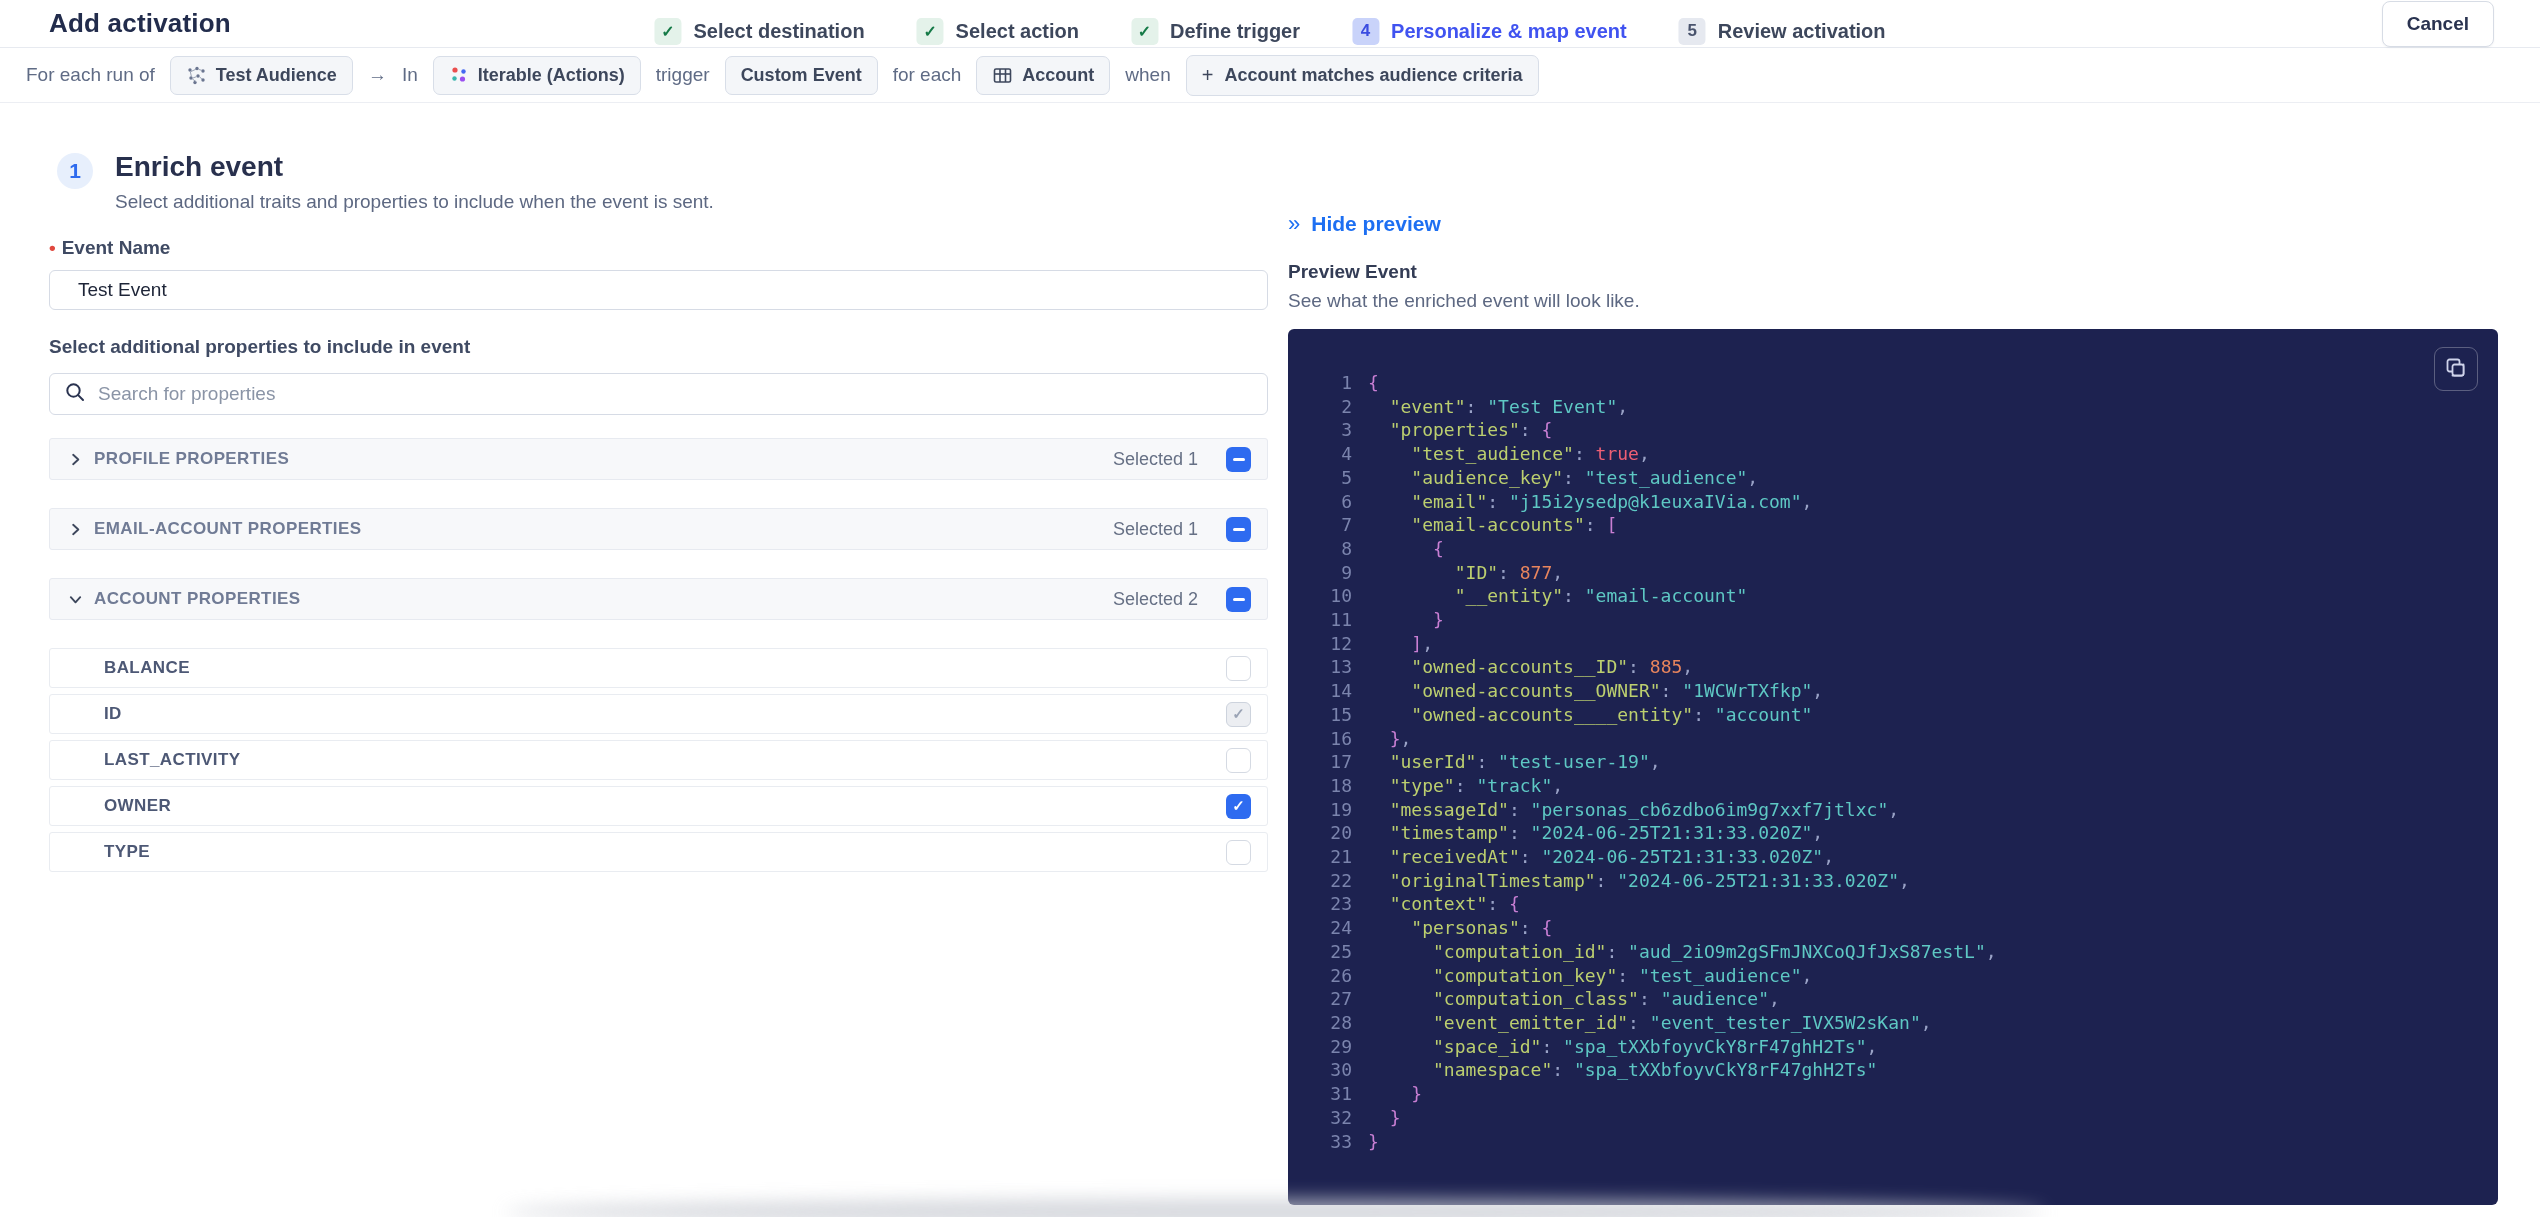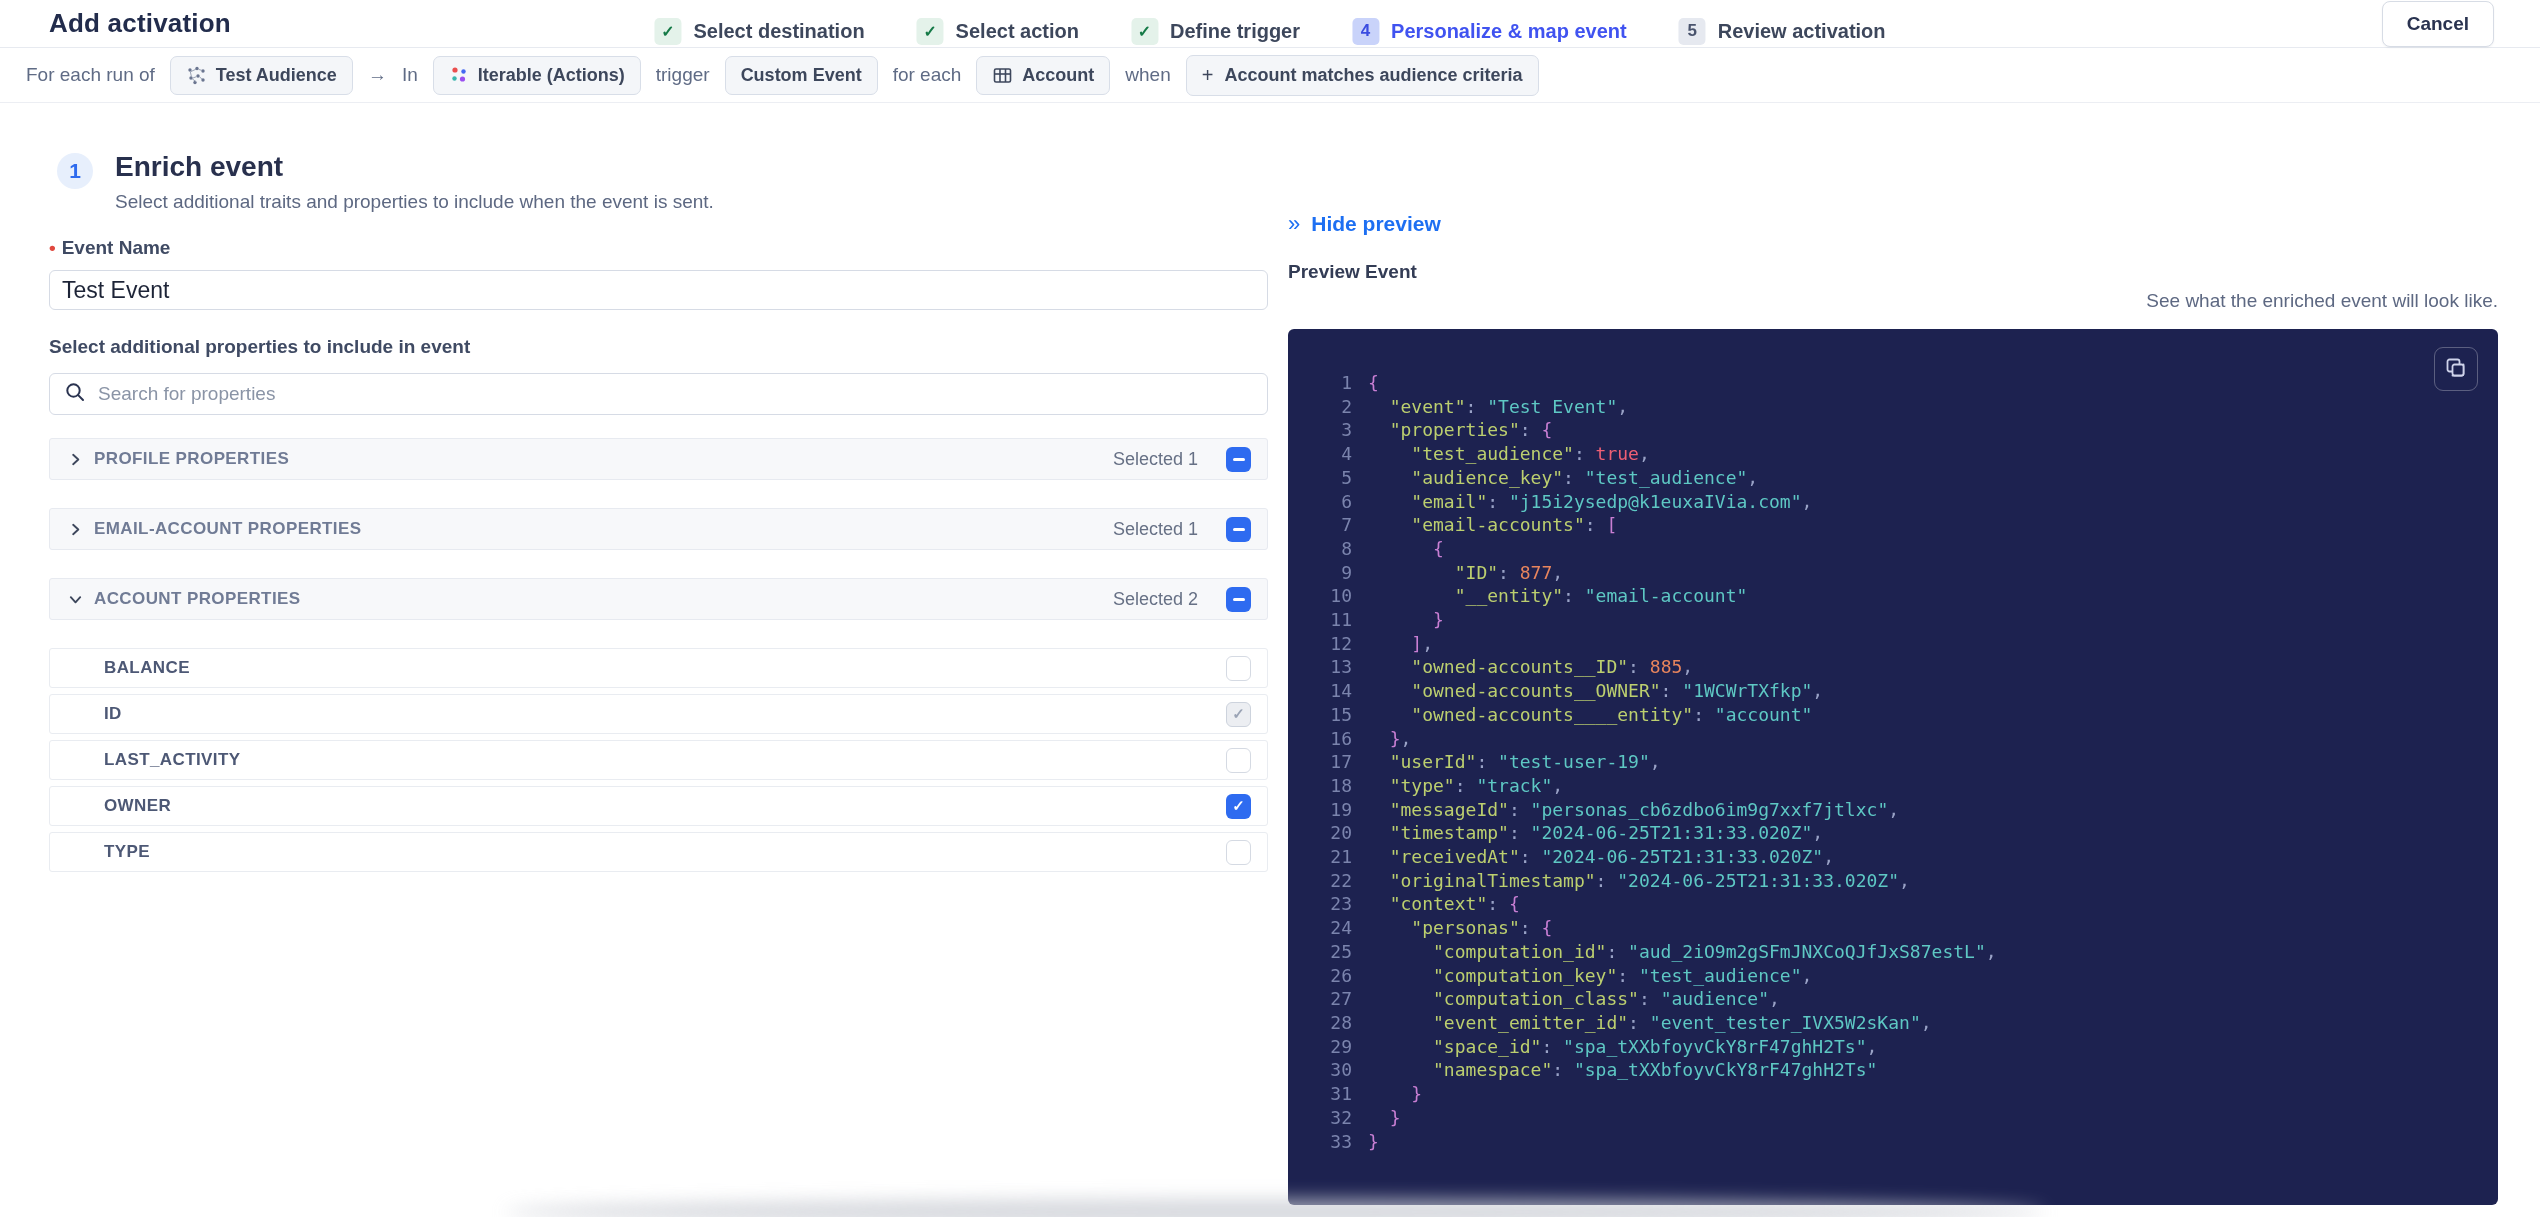--- a/index.html
+++ b/index.html
@@ -43,21 +43,21 @@
   .step-circle { width:36px; height:36px; border-radius:50%; background:#e7effc; color:#2e6bee;
     font-size:21px; font-weight:700; display:flex; align-items:center; justify-content:center;
     margin:2px 22px 0 8px; flex:none; }
   .enrich-title { font-size:28px; font-weight:700; color:#28304d; }
   .enrich-sub { font-size:19px; color:#5d6882; margin-top:8px; }
 
   .field-label { margin-top:24px; font-size:19px; font-weight:700; color:#3f4a63;
     display:flex; align-items:center; gap:6px; }
   .req-dot { color:#e0483e; font-size:19px; }
   .text-input { margin-top:11px; width:100%; height:40px; border:1px solid #d6dbe5;
-    border-radius:6px; font-size:23px; color:#1d2437; padding:0 12px;
+    border-radius:6px; font-size:19px; color:#1d2437; padding:0 28px;
     font-family:inherit; outline:none; background:#fff; }
 
   .props-label { margin-top:26px; font-size:19px; font-weight:700; color:#3f4a63; }
   .search-box { margin-top:15px; height:42px; border:1px solid #d6dbe5; border-radius:6px;
     display:flex; align-items:center; padding:0 14px; gap:12px; background:#fff; }
   .search-box input { border:none; outline:none; flex:1; font-size:19px; color:#3b82f6;
     font-family:inherit; background:transparent; }
   .search-box input::placeholder { color:#8a94a6; }
 
   .groups { margin-top:23px; }
@@ -79,21 +79,21 @@
   .cbx.checked { background:#2e6bf0; color:#fff; }
   .cbx.checked-disabled { background:#eceef2; border:1px solid #cdd3dd; color:#9aa3b5; }
   .cbx.indeterminate { background:#2e6bf0; }
   .cbx.indeterminate::after { content:""; width:12px; height:3px; background:#fff; border-radius:2px; }
 
   
   .hide-preview { margin-top:108px; display:inline-flex; align-items:center; gap:11px;
     color:#1d6ff2; font-size:21px; font-weight:700; cursor:pointer; }
   .hide-preview .chevs { font-size:22px; font-weight:400; }
   .preview-title { margin-top:24px; font-size:19px; font-weight:700; color:#333c55; }
-  .preview-sub { margin-top:7px; font-size:19px; color:#5d6882;text-align:right; }
+  .preview-sub { margin-top:7px; font-size:19px; color:#5d6882; }
 
   .code-block { margin-top:17px; height:876px; background:#1d2250; border-radius:6px;
     position:relative; padding:42px 20px 0 30px; overflow:hidden; }
   .copy-btn { position:absolute; top:18px; right:20px; width:44px; height:44px;
     border:1px solid rgba(255,255,255,.28); border-radius:9px; background:transparent;
     display:flex; align-items:center; justify-content:center; cursor:pointer; }
   .code { font-family:"DejaVu Sans Mono", monospace; font-size:18px; line-height:23.7px;
     white-space:pre; }
   .code-line { display:flex; }
   .ln { width:34px; text-align:right; color:#7b84ad; flex:none; margin-right:16px;

